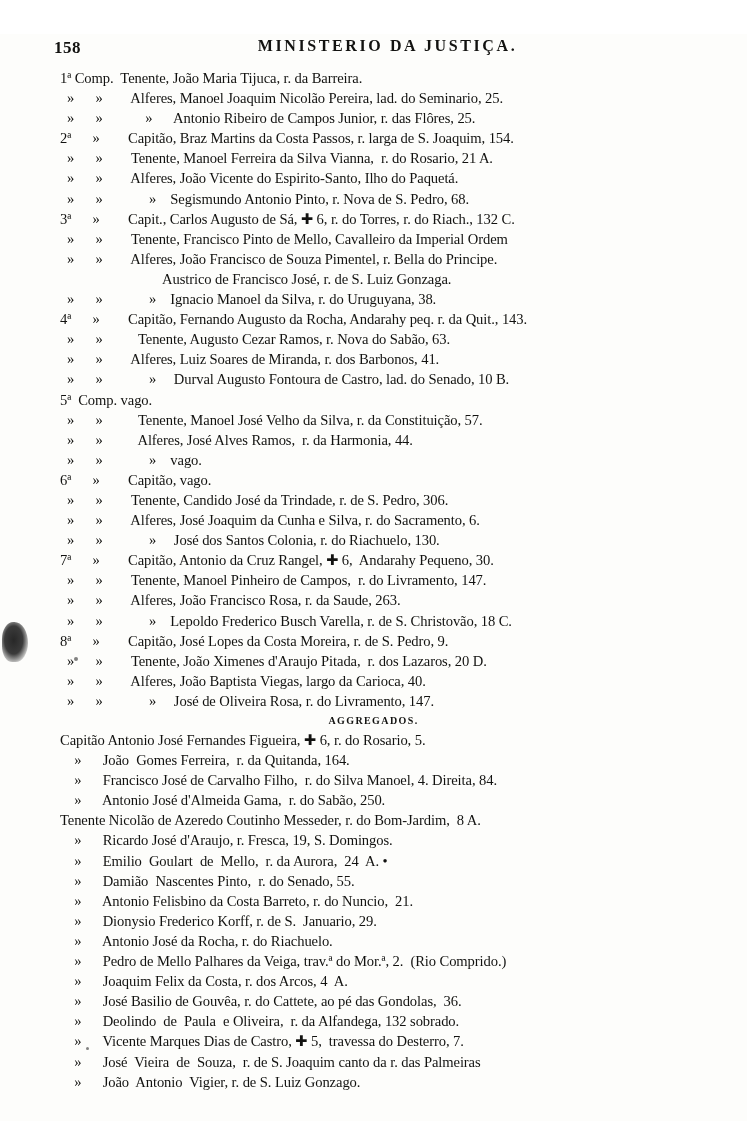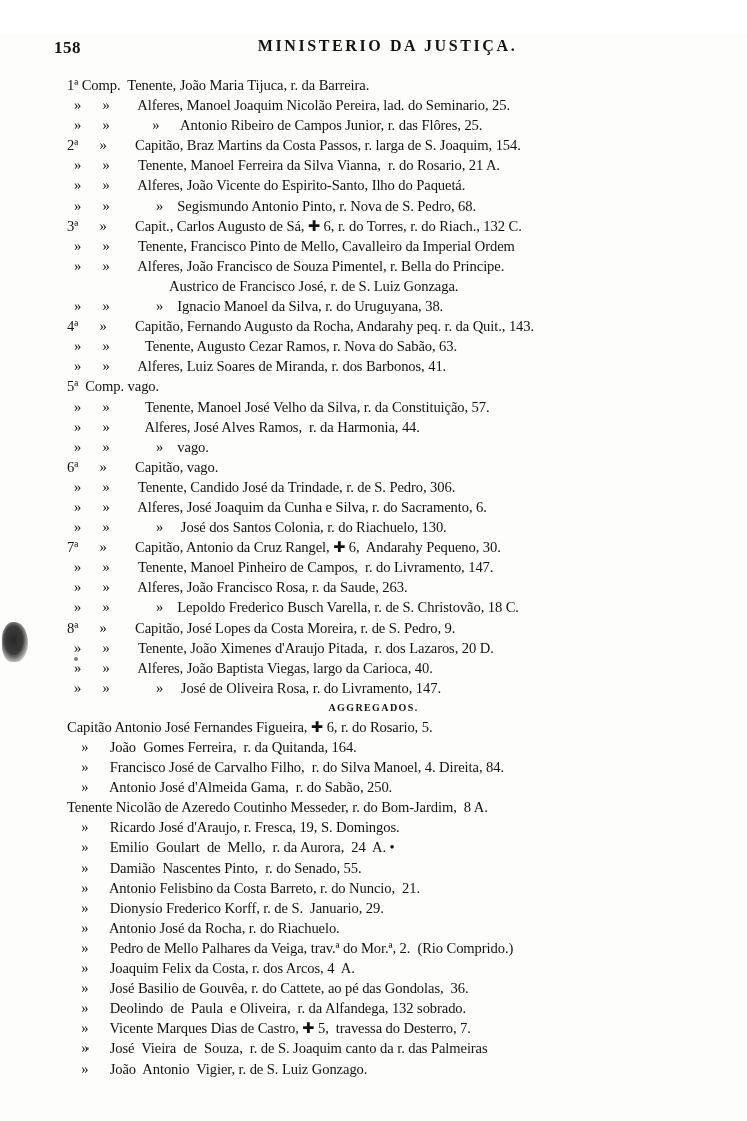--- a/index.html
+++ b/index.html
@@ -42,21 +42,21 @@
     right: 0;
     top: 3px;
     text-align: center;
     font-size: 16px;
     font-weight: bold;
     letter-spacing: 2.6px;
     padding-left: 28px;
   }
   .body-block {
     position: relative;
-    margin: 7px;
+    margin: 0;
     padding: 0 30px 0 60px;
   }
   .line {
     display: block;
     white-space: pre;
     font-size: 14.6px;
     line-height: 20.1px;
     letter-spacing: -0.1px;
   }
   .ind0  { padding-left: 0px; }
@@ -109,20 +109,21 @@
     <span class="line ind0">  »      »        Alferes, João Vicente do Espirito-Santo, Ilho do Paquetá.</span>
     <span class="line ind0">  »      »             »    Segismundo Antonio Pinto, r. Nova de S. Pedro, 68.</span>
     <span class="line ind0">3ª      »        Capit., Carlos Augusto de Sá, ✚ 6, r. do Torres, r. do Riach., 132 C.</span>
     <span class="line ind0">  »      »        Tenente, Francisco Pinto de Mello, Cavalleiro da Imperial Ordem</span>
     <span class="line ind0">  »      »        Alferes, João Francisco de Souza Pimentel, r. Bella do Principe.</span>
     <span class="line ind0">                             Austrico de Francisco José, r. de S. Luiz Gonzaga.</span>
     <span class="line ind0">  »      »             »    Ignacio Manoel da Silva, r. do Uruguyana, 38.</span>
     <span class="line ind0">4ª      »        Capitão, Fernando Augusto da Rocha, Andarahy peq. r. da Quit., 143.</span>
     <span class="line ind0">  »      »          Tenente, Augusto Cezar Ramos, r. Nova do Sabão, 63.</span>
     <span class="line ind0">  »      »        Alferes, Luiz Soares de Miranda, r. dos Barbonos, 41.</span>
+    <span class="line ind0">  »      »             »     Durval Augusto Fontoura de Castro, lad. do Senado, 10 B.</span>
     <span class="line ind0">5ª  Comp. vago.</span>
     <span class="line ind0">  »      »          Tenente, Manoel José Velho da Silva, r. da Constituição, 57.</span>
     <span class="line ind0">  »      »          Alferes, José Alves Ramos,  r. da Harmonia, 44.</span>
     <span class="line ind0">  »      »             »    vago.</span>
     <span class="line ind0">6ª      »        Capitão, vago.</span>
     <span class="line ind0">  »      »        Tenente, Candido José da Trindade, r. de S. Pedro, 306.</span>
     <span class="line ind0">  »      »        Alferes, José Joaquim da Cunha e Silva, r. do Sacramento, 6.</span>
     <span class="line ind0">  »      »             »     José dos Santos Colonia, r. do Riachuelo, 130.</span>
     <span class="line ind0">7ª      »        Capitão, Antonio da Cruz Rangel, ✚ 6,  Andarahy Pequeno, 30.</span>
     <span class="line ind0">  »      »        Tenente, Manoel Pinheiro de Campos,  r. do Livramento, 147.</span>

